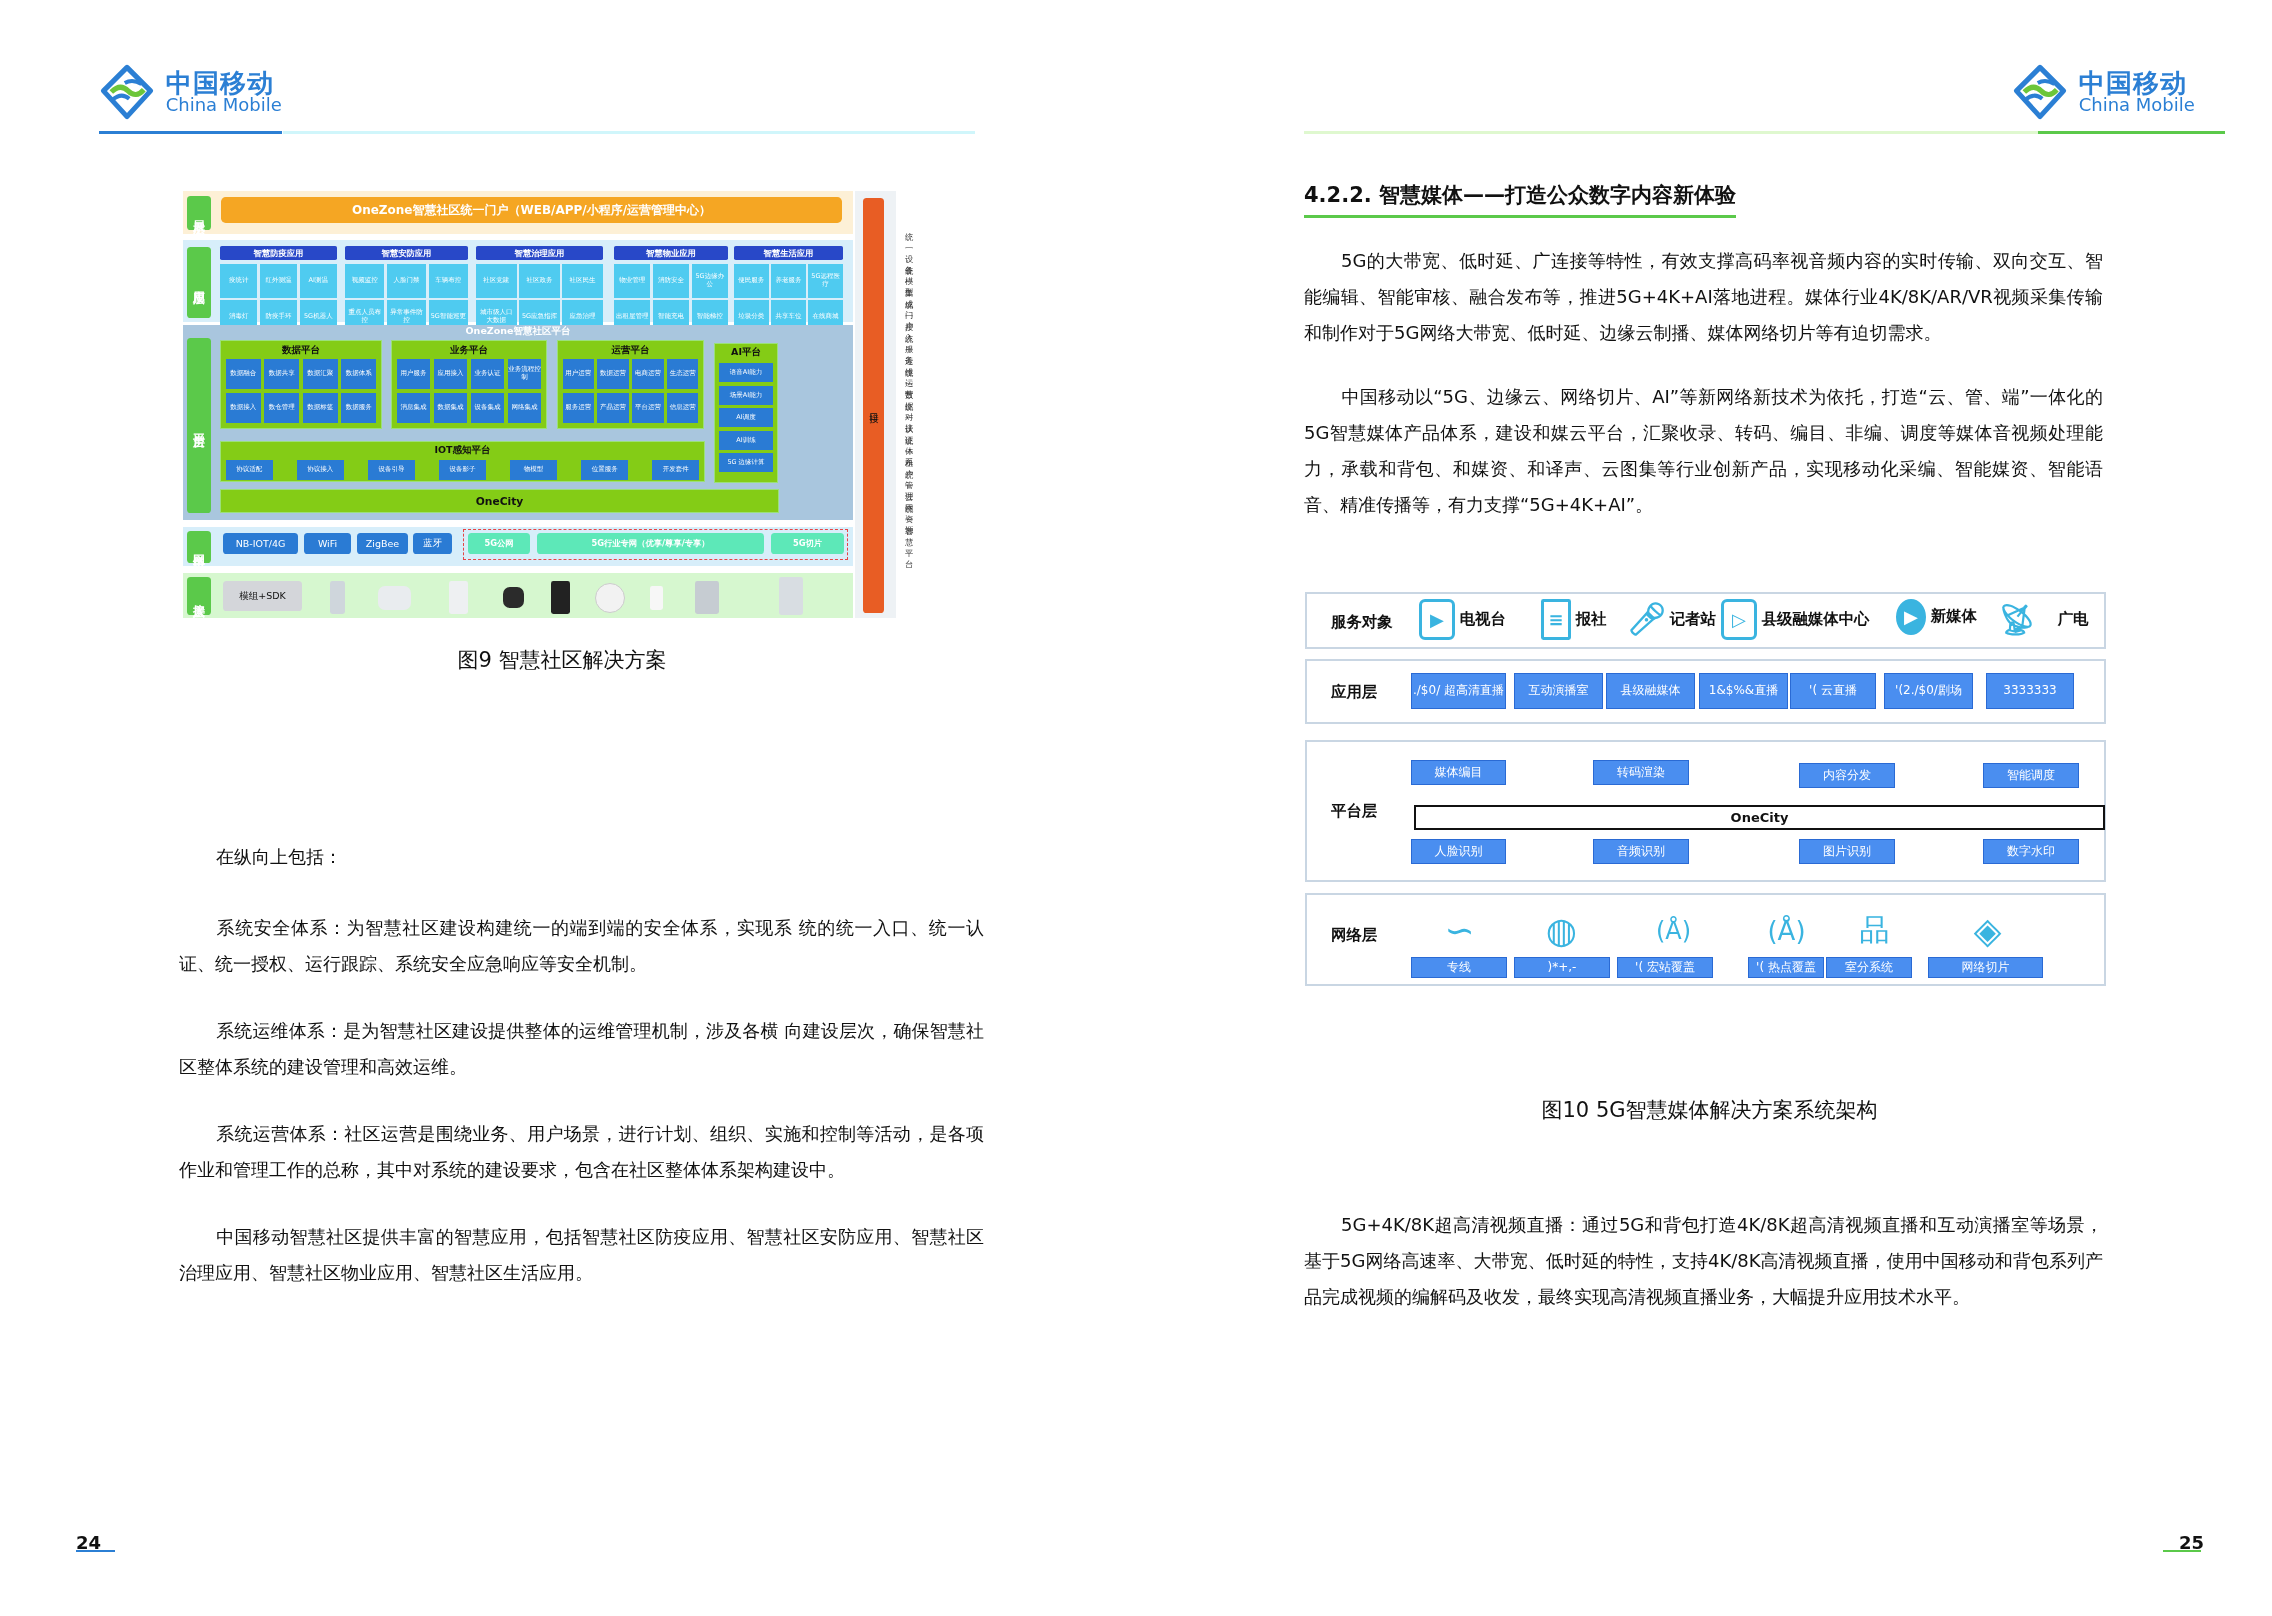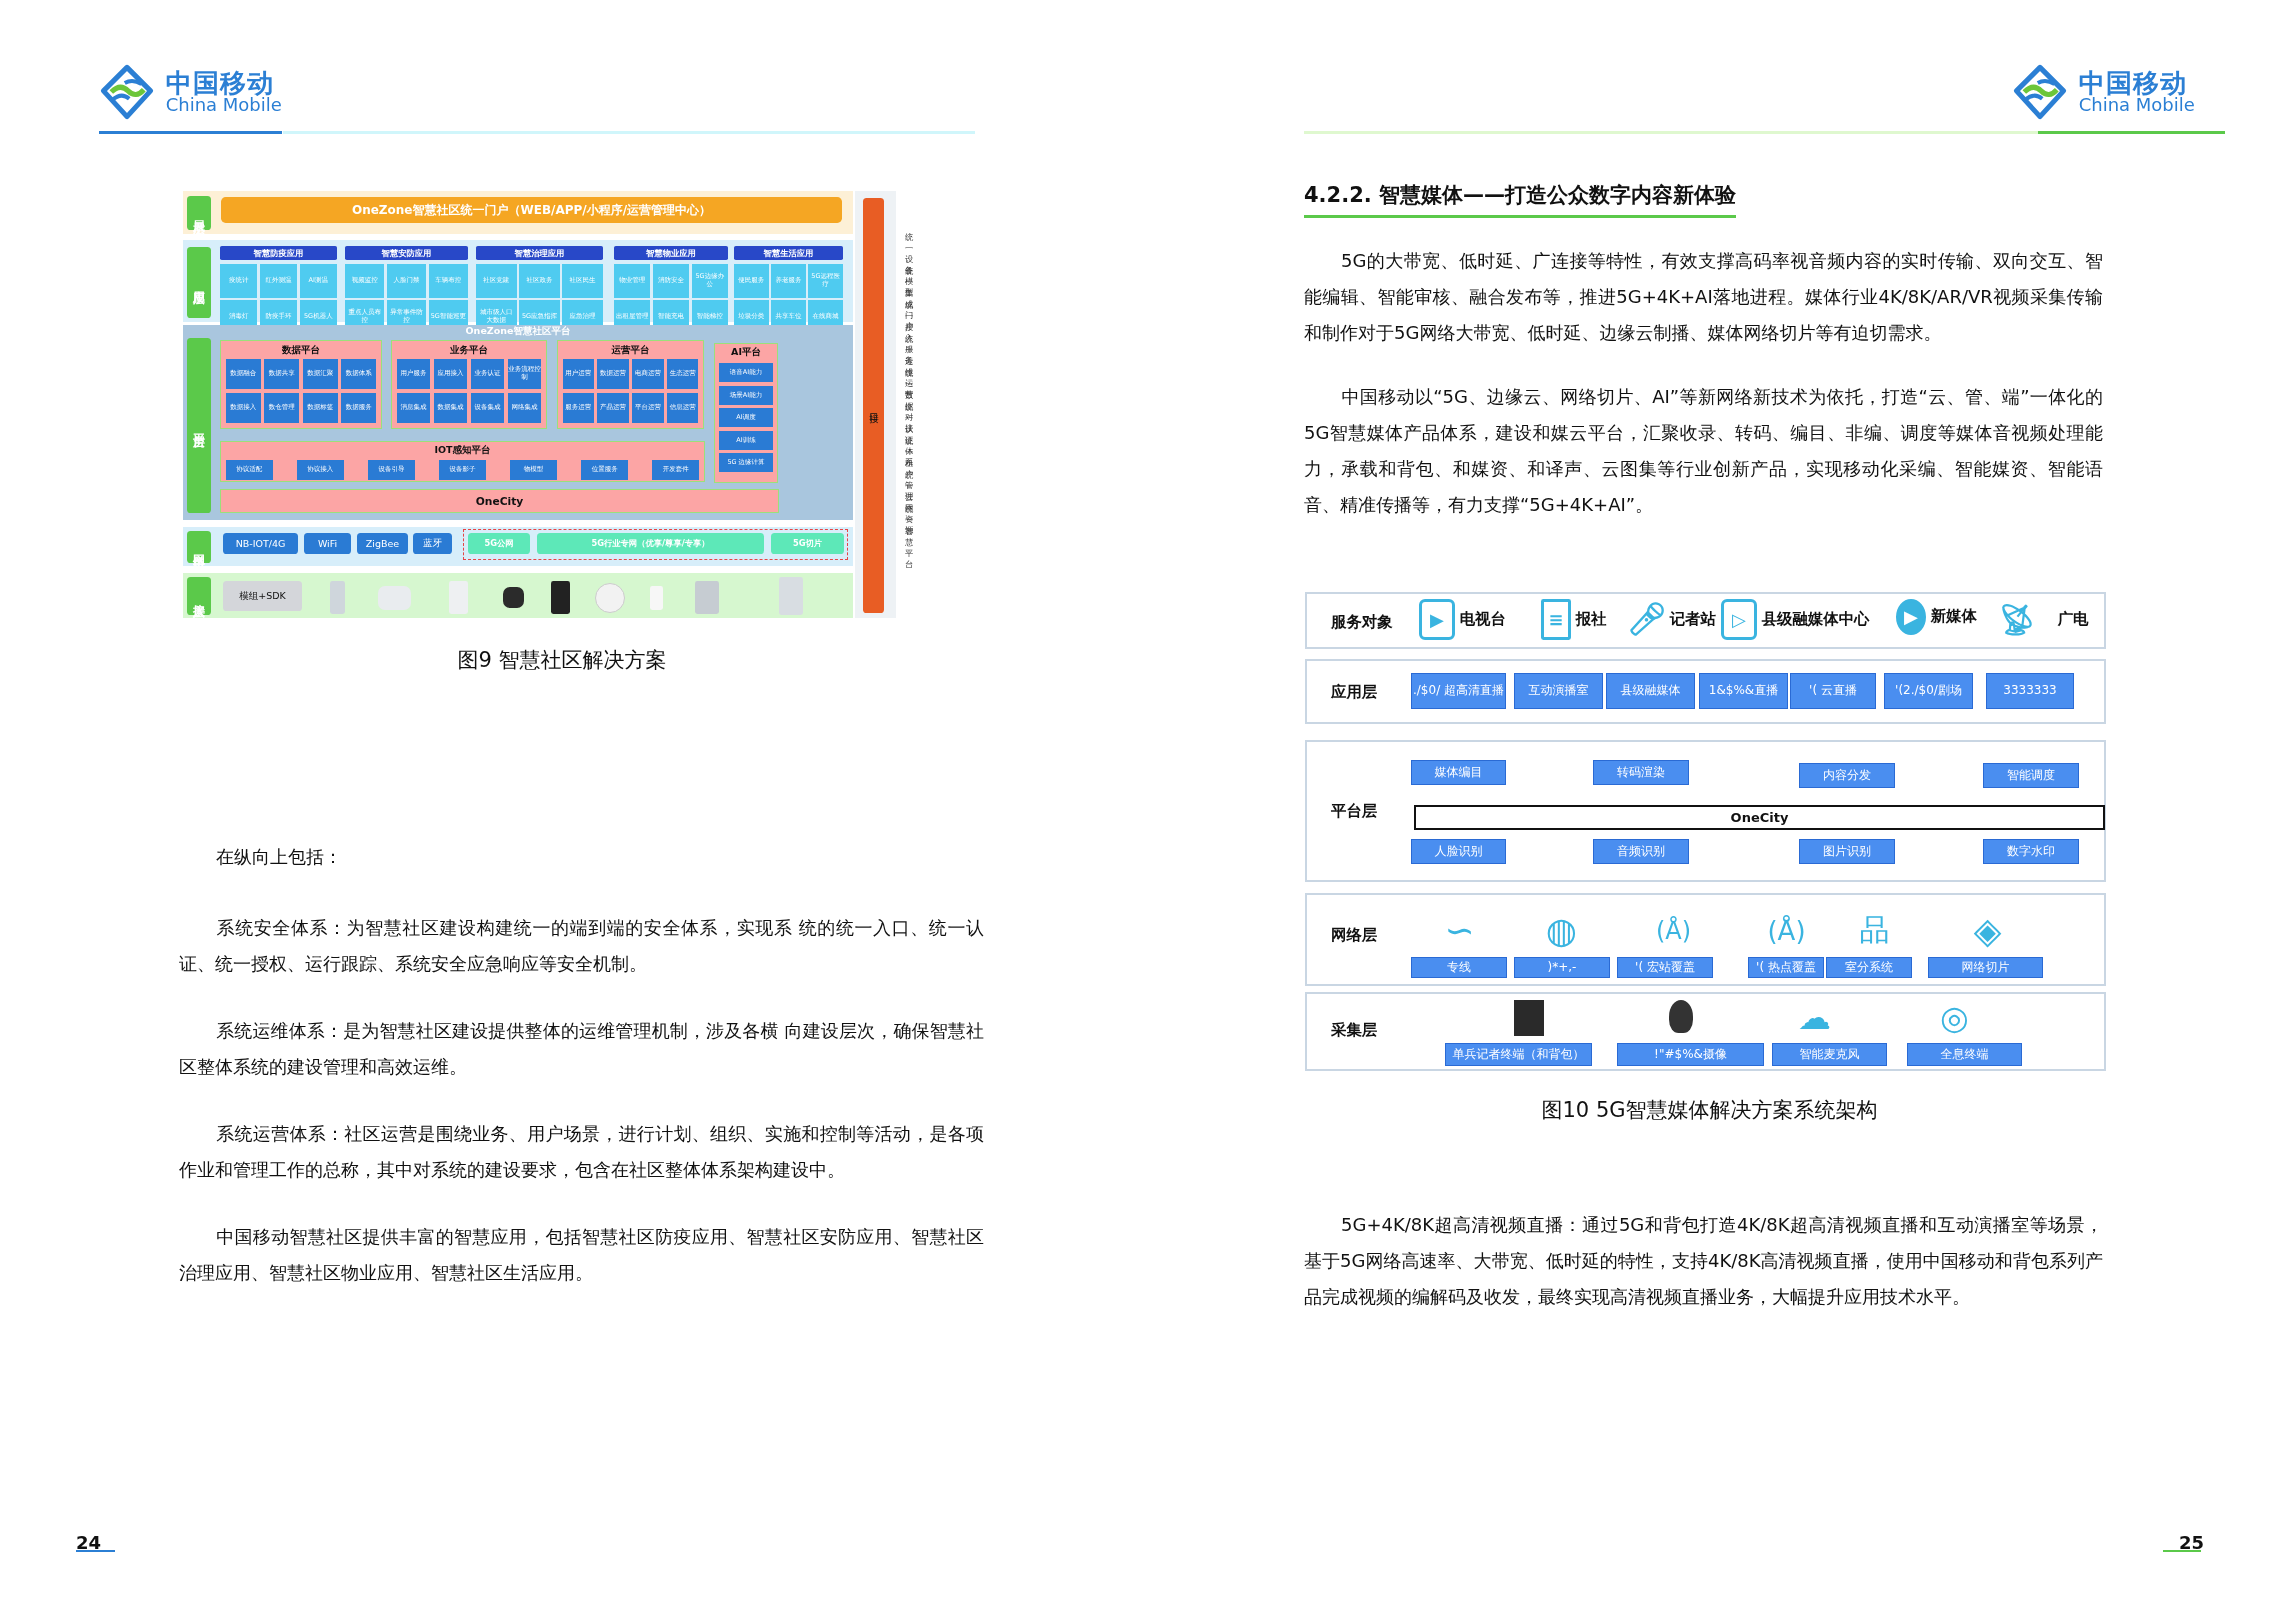--- a/index.html
+++ b/index.html
@@ -17,21 +17,21 @@
 .pnum{position:absolute;font-size:18px;font-weight:bold}
 
 .fig9{position:absolute;left:183px;top:191px;width:670px;height:325px}
 .layer{position:absolute;left:0;width:670px}
 .lbl{position:absolute;left:3.6px;width:24px;background:#5bc94a;border-radius:3.6px;color:#fff;font-size:12px;font-weight:bold;display:flex;align-items:center;justify-content:center;writing-mode:vertical-rl;text-orientation:upright;letter-spacing:1.2px}
 .portal{position:absolute;left:38px;top:6px;width:621px;height:26px;background:#f5a623;border-radius:4.7px;color:#fff;font-size:12px;font-weight:bold;display:flex;align-items:center;justify-content:center}
 .appcol{position:absolute;top:6px}
 .apphdr{height:14px;background:#2848c8;color:#fff;font-size:8.3px;font-weight:bold;display:flex;align-items:center;justify-content:center;border-radius:1.8px}
 .appgrid{display:grid;grid-template-columns:repeat(3,1fr);gap:2.4px;margin-top:3.6px}
 .appcell{height:34px;background:#4fcbf0;color:#fff;font-size:6.5px;display:flex;align-items:center;justify-content:center;text-align:center;padding:1.2px;line-height:1.2}
-.platbox{position:absolute;background:#fca5a5;border:1.2px solid #9be07a}
+.platbox{position:absolute;background:#84cc16;border:1.2px solid #9be07a}
 .plattitle{text-align:center;font-size:9.5px;font-weight:bold;color:#111;margin-top:2.4px}
 .pgrid{display:grid;grid-template-columns:repeat(4,1fr);gap:3.6px;padding:2.4px 4.7px}
 .pcell{height:30px;background:#2a7bd4;color:#fff;font-size:6.5px;display:flex;align-items:center;justify-content:center;text-align:center;line-height:1.2}
 .iotrow{display:flex;justify-content:space-between;padding:2.4px 4.7px}
 .iotcell{width:47px;height:20px;background:#2a7bd4;color:#fff;font-size:6.5px;display:flex;align-items:center;justify-content:center}
 .aicell{height:19px;background:#2a7bd4;color:#fff;font-size:6.5px;display:flex;align-items:center;justify-content:center;margin:3.6px 3.6px 0}
 .netbtn{position:absolute;top:6px;height:21px;background:#2a7bd4;color:#fff;font-size:9.5px;border-radius:3.6px;display:flex;align-items:center;justify-content:center}
 .net5g{position:absolute;top:6px;height:21px;background:#5de8b8;color:#fff;font-size:8.3px;font-weight:bold;border-radius:3.6px;display:flex;align-items:center;justify-content:center}
 .dev{position:absolute;top:8.3px;width:24px;height:33px;border-radius:2.4px}
 .ifbar{position:absolute;left:682px;top:7px;width:21px;height:415px;background:#e85d24;border-radius:3.6px;display:flex;align-items:center;justify-content:center;writing-mode:vertical-rl;text-orientation:upright;font-size:9.5px;color:#111}
@@ -328,31 +328,20 @@
     <div class="nicon" style="left:544px;top:12px;font-size:30px">品</div>
     <div class="nicon" style="left:657px;top:12px">◈</div>
     <div class="bbtn" style="left:104px;top:62px;width:96px;height:21px">专线</div>
     <div class="bbtn" style="left:207px;top:62px;width:96px;height:21px">)*+,-</div>
     <div class="bbtn" style="left:310px;top:62px;width:96px;height:21px">'( 宏站覆盖</div>
     <div class="bbtn" style="left:441px;top:62px;width:76px;height:21px">'( 热点覆盖</div>
     <div class="bbtn" style="left:519px;top:62px;width:86px;height:21px">室分系统</div>
     <div class="bbtn" style="left:621px;top:62px;width:115px;height:21px">网络切片</div>
   </div>
 
-  <div class="band" style="top:400px;height:79px">
-    <div class="bandlbl" style="top:26px">采集层</div>
-    <div style="position:absolute;left:207px;top:6px;width:30px;height:36px;background:#2a2a2a"></div>
-    <div style="position:absolute;left:362px;top:6px;width:24px;height:33px;background:#333;border-radius:50% 50% 40% 40%"></div>
-    <div class="nicon" style="left:484px;top:0;font-size:33px">☁</div>
-    <div class="nicon" style="left:624px;top:0;font-size:33px">◎</div>
-    <div class="bbtn" style="left:138px;top:49px;width:147px;height:22.5px">单兵记者终端（和背包）</div>
-    <div class="bbtn" style="left:310px;top:49px;width:147px;height:22.5px">!"#$%&amp;摄像</div>
-    <div class="bbtn" style="left:465px;top:49px;width:115px;height:22.5px">智能麦克风</div>
-    <div class="bbtn" style="left:600px;top:49px;width:115px;height:22.5px">全息终端</div>
-  </div>
 </div>
 
 <div class="caption" style="left:1467px;top:1096px;width:485px">图10  5G智慧媒体解决方案系统架构</div>
 
 <div class="para" style="left:1304px;top:1207px;width:799px"><span class="indent"></span><span>5G+4K/8K超高清视频直播：通过5G和背包打造4K/8K超高清视频直播和互动演播室等场景，基于5G网络高速率、大带宽、低时延的特性，支持4K/8K高清视频直播，使用中国移动和背包系列产品完成视频的编解码及收发，最终实现高清视频直播业务，大幅提升应用技术水平。</span></div>
 
 <div class="pnum" style="left:2179px;top:1532px">25</div>
 <div class="hline" style="left:2163px;top:1550px;width:38px;height:2.4px;background:#5bc94a"></div>
 
 

